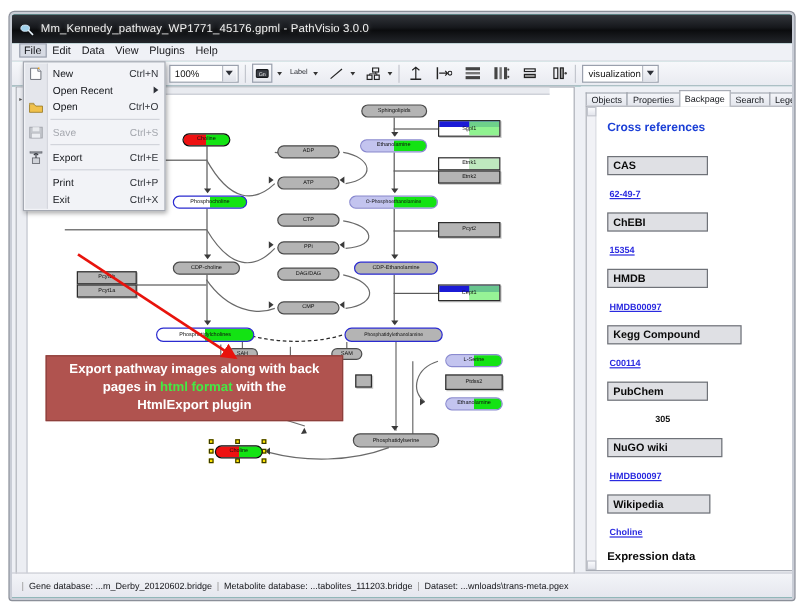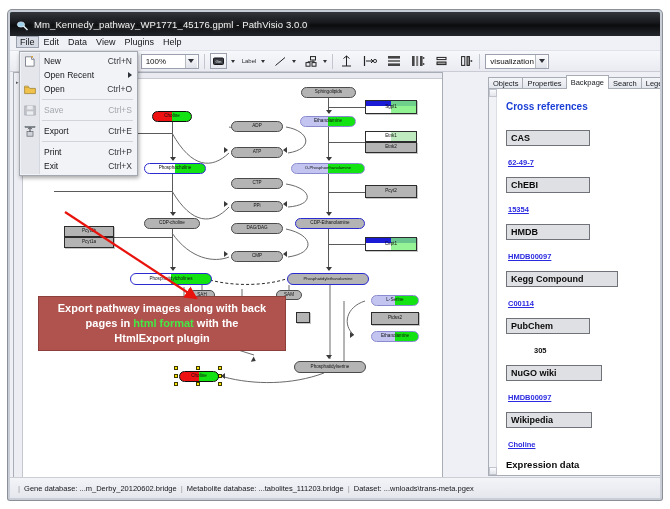--- a/index.html
+++ b/index.html
@@ -121,21 +121,21 @@
   }
   
   #mainarea {
     position: absolute; left: 0; top: 60px;
     width: 100%; height: 409px;
     background: #eef0f5;
   }
   
   #canvaswrap {
     position: absolute; left: 3px; top: 0;
-    width: 430px; height: 407px;
+    width: 466px; height: 407px;
     background: #ffffff;
     border: 1px solid #a9adb6;
     overflow: hidden;
   }
   #vruler {
     position: absolute; left: 0; top: 0;
     width: 9px; height: 100%;
     background: #eceef3;
     border-right: 1px solid #c4c7cf;
   }
@@ -226,21 +226,21 @@
   .bp-link {
     font-size: 7.5px; color: #2a2ae0;
     text-decoration: underline;
     font-weight: bold;
     margin-left: 2px;
     display: inline-block;
   }
   .bp-plain {
     font-size: 7.5px; color: #111;
     font-weight: bold;
-    margin-left: 4px;
+    margin-left: 16px;
     display: inline-block;
     padding-left: 24px;
   }
   .bp-h2 {
     font-size: 9.5px; font-weight: bold; color: #0a0a0a;
     margin-top: 2px;
   }
   
   #statusbar {
     position: absolute; left: 0; bottom: 0;

